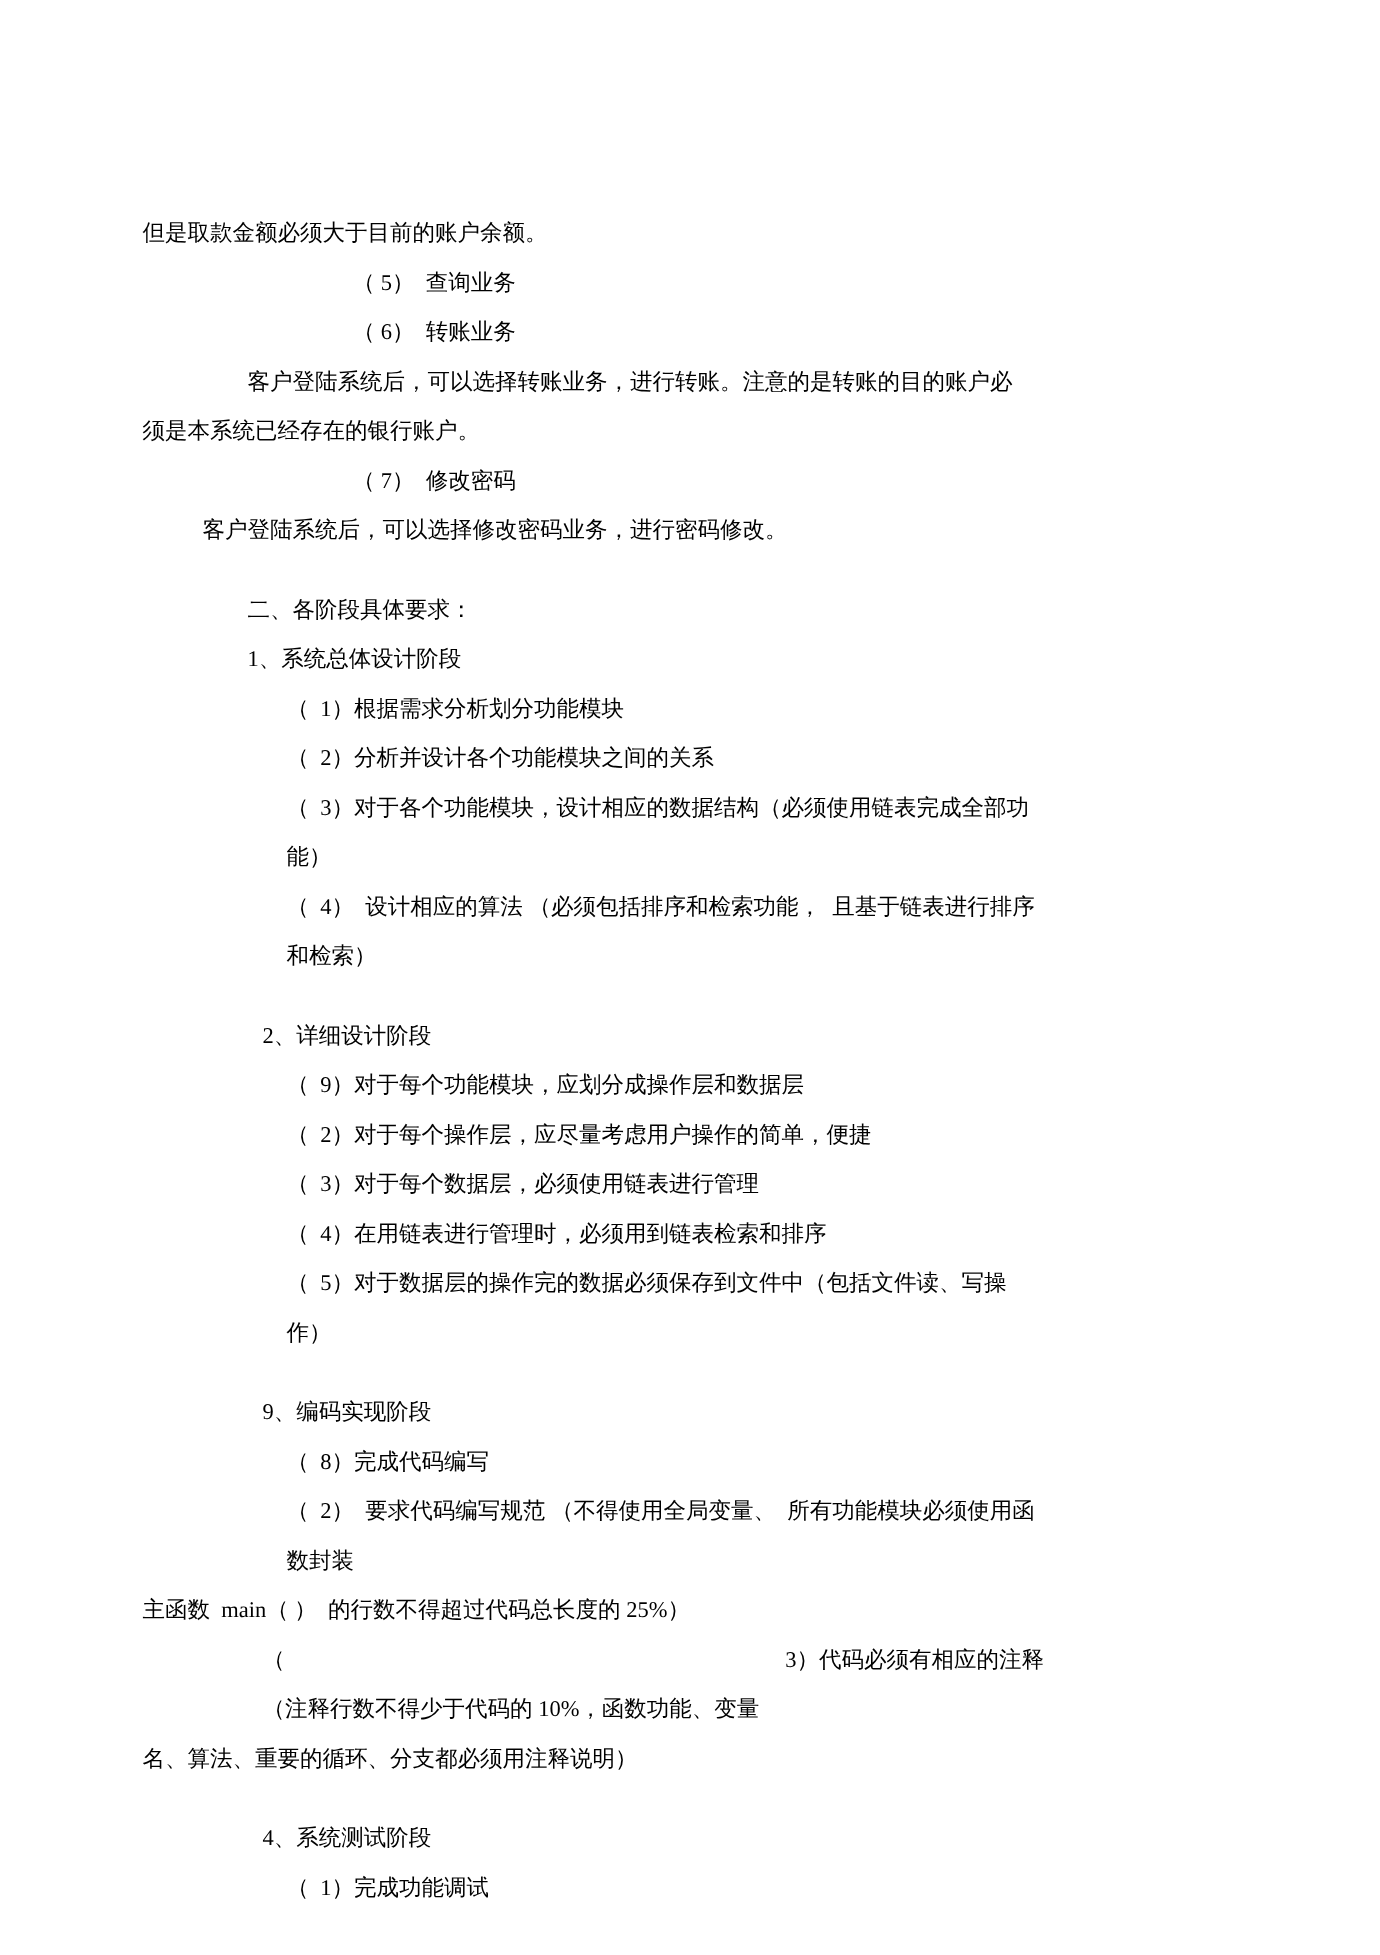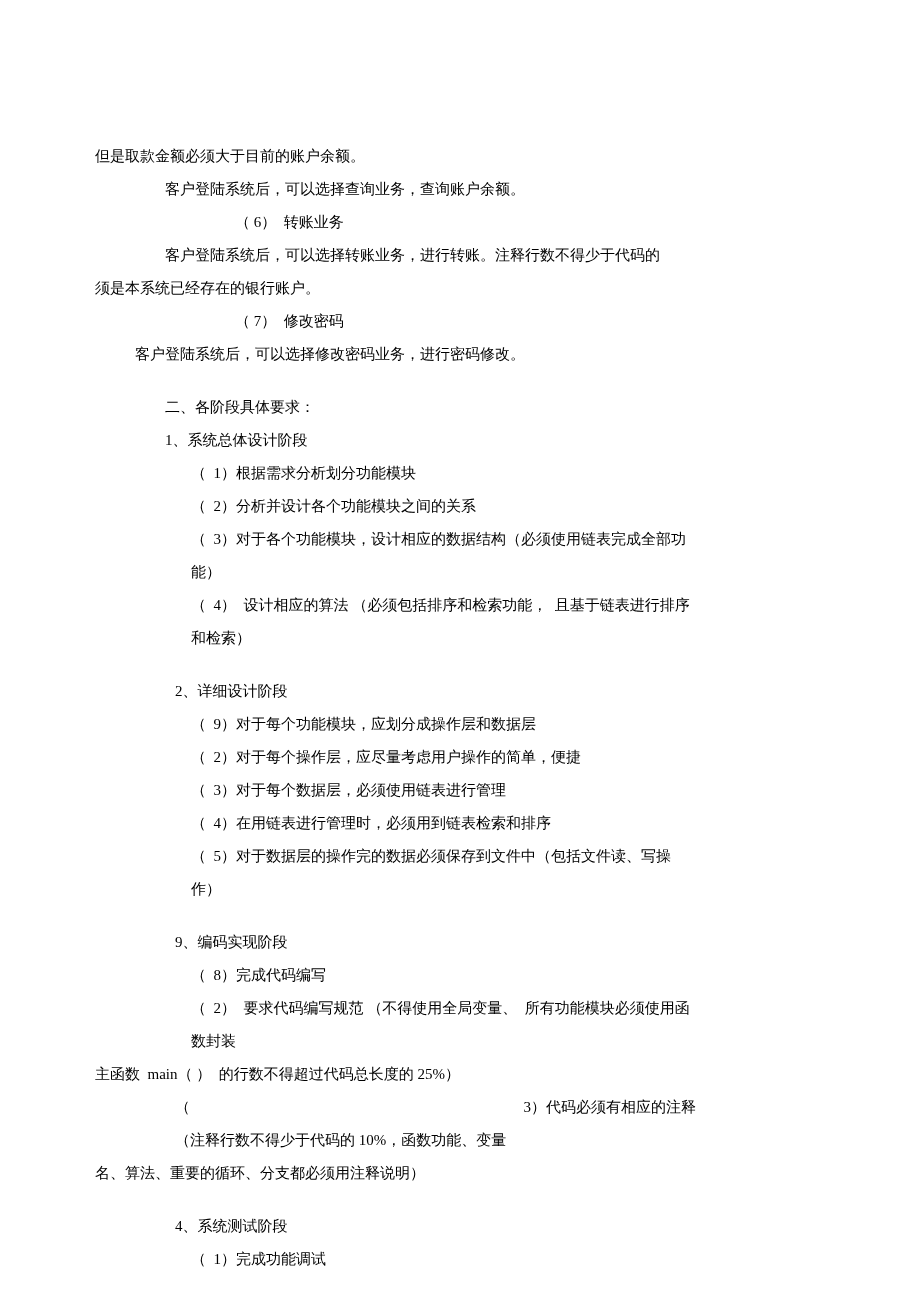--- a/index.html
+++ b/index.html
@@ -32,23 +32,23 @@
     line-height: 2.2;
   }
   .pair .left { padding-left: 80px; }
 </style>
 </head>
 <body>
 
 <div class="page">
 
   <div class="line indent-0">但是取款金额必须大于目前的账户余额。</div>
-  <div class="line indent-1">客户登陆系统后，可以选择查询业务，查询账户余额。</div>
+  <div class="line indent-h">（ 5）  查询业务</div>
   <div class="line indent-h">（ 6）  转账业务</div>
-  <div class="line indent-1">客户登陆系统后，可以选择转账业务，进行转账。注释行数不得少于代码的</div>
+  <div class="line indent-1">客户登陆系统后，可以选择转账业务，进行转账。注意的是转账的目的账户必</div>
   <div class="line indent-0">须是本系统已经存在的银行账户。</div>
   <div class="line indent-h">（ 7）  修改密码</div>
   <div class="line" style="padding-left:40px">客户登陆系统后，可以选择修改密码业务，进行密码修改。</div>
 
   <div class="gap"></div>
 
   <div class="line indent-1">二、各阶段具体要求：</div>
   <div class="line indent-1">1、系统总体设计阶段</div>
   <div class="line indent-3">（  1）根据需求分析划分功能模块</div>
   <div class="line indent-3">（  2）分析并设计各个功能模块之间的关系</div>

